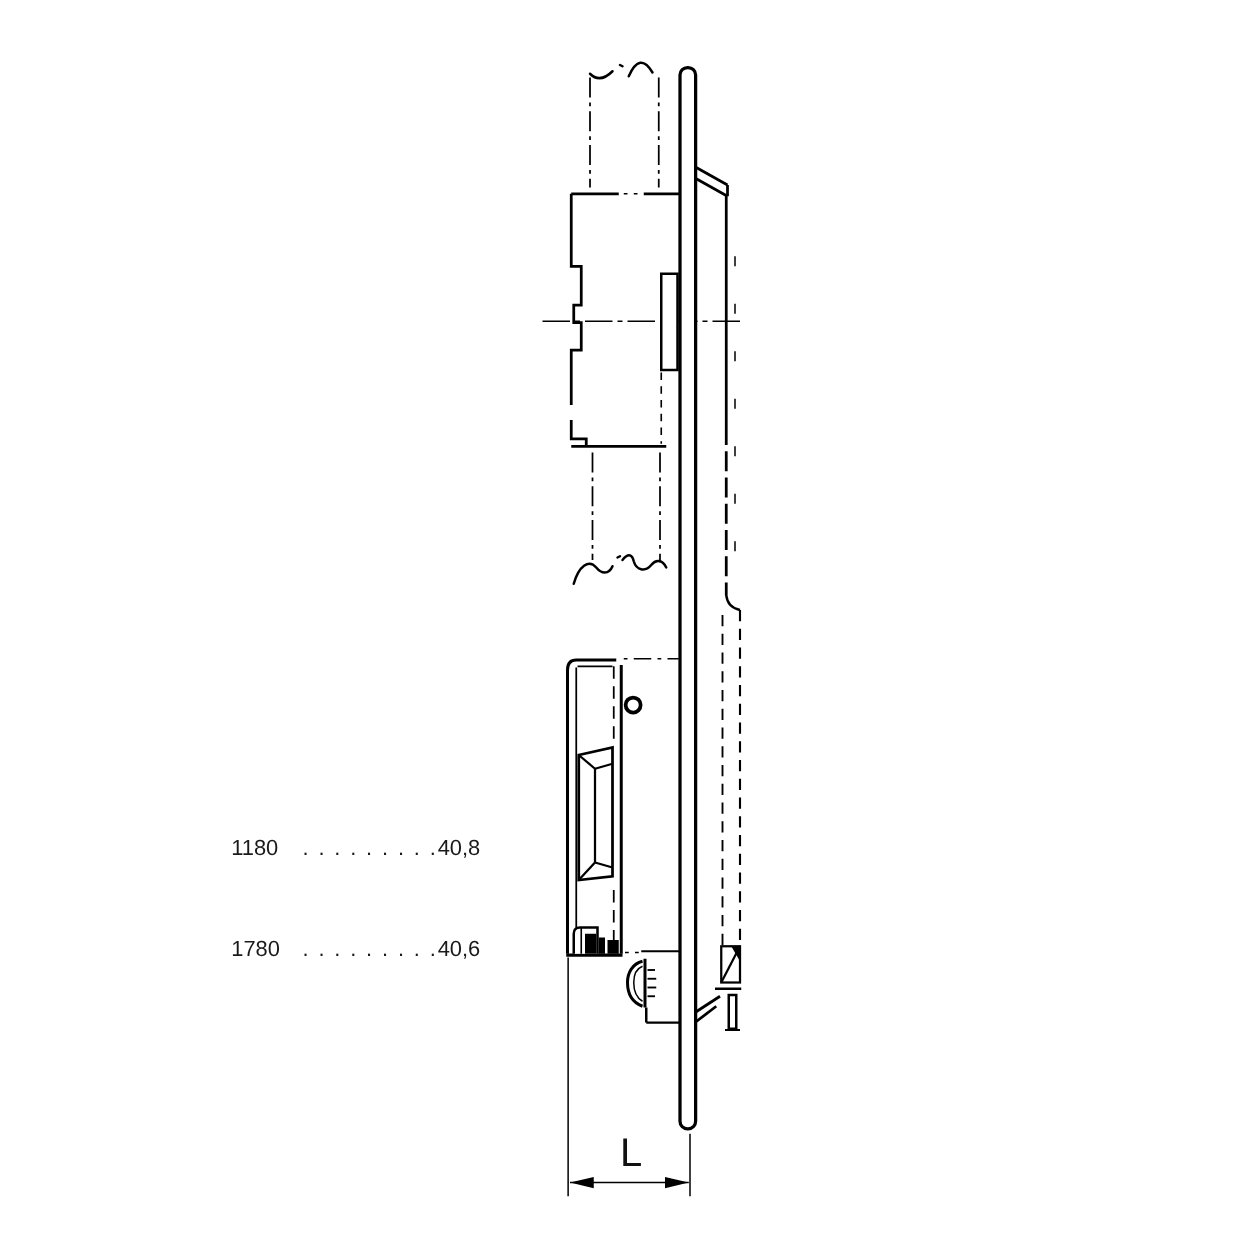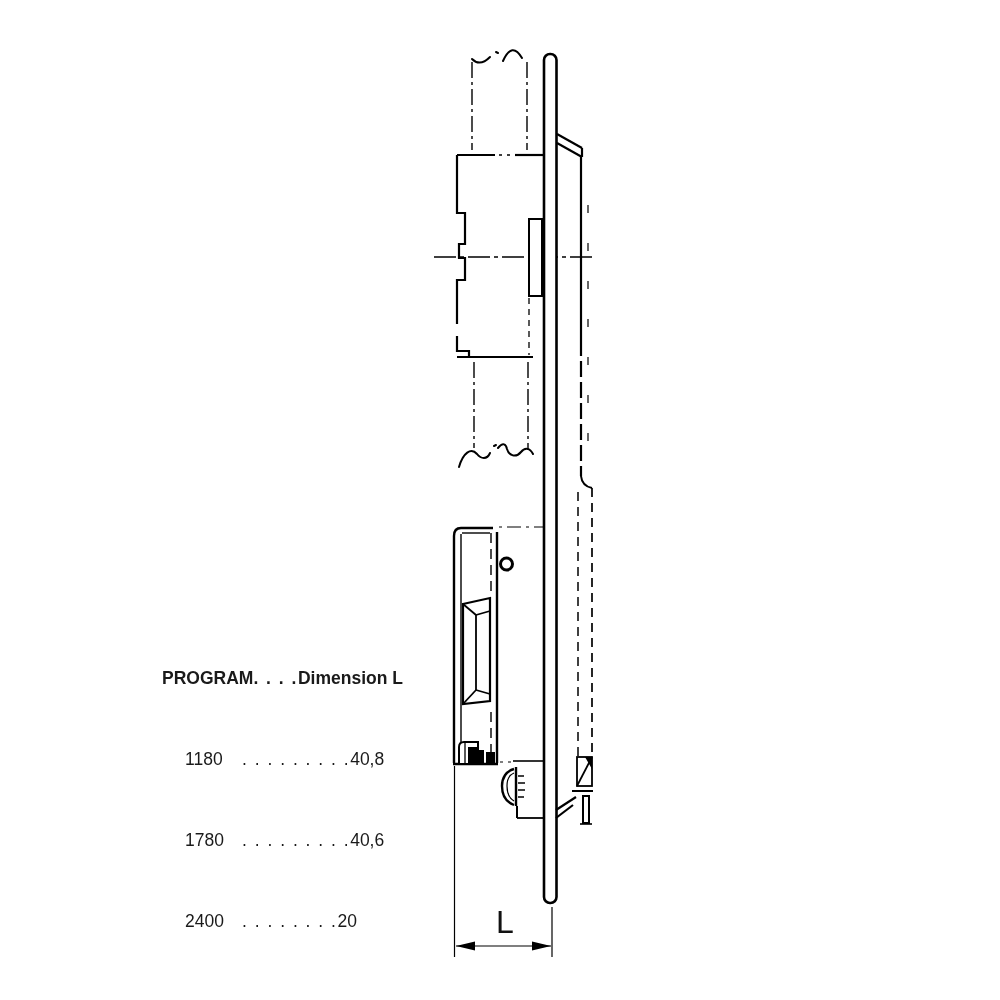--- a/index.html
+++ b/index.html
@@ -142,27 +142,21 @@
       <path d="M454.5,766 V957"></path>
       <path d="M552,907 V957"></path>
       <path d="M456,946 H551"></path>
       <polygon points="456,946 475,941.5 475,950.5" fill="#000000" stroke="none"></polygon>
       <polygon points="551,946 532,941.5 532,950.5" fill="#000000" stroke="none"></polygon>
       <text class="dimtext" x="505" y="933" text-anchor="middle" font-size="32" fill="#111111" stroke="none">L</text>
     </g>
   </svg>
 
   <div class="ptable">
-    <div class="t-header">
-      <span>PROGRAM</span><span class="dots">. . . .</span><span>Dimension L</span>
-    </div>
     <div class="t-row">
       <span class="prog">1180</span><span class="dots">. . . . . . . . .</span><span>40,8</span>
     </div>
     <div class="t-row">
       <span class="prog">1780</span><span class="dots">. . . . . . . . .</span><span>40,6</span>
     </div>
-    <div class="t-row">
-      <span class="prog">2400</span><span class="dots">. . . . . . . .</span><span>20</span>
-    </div>
   </div>
 
 </div>
 
 </body></html>

